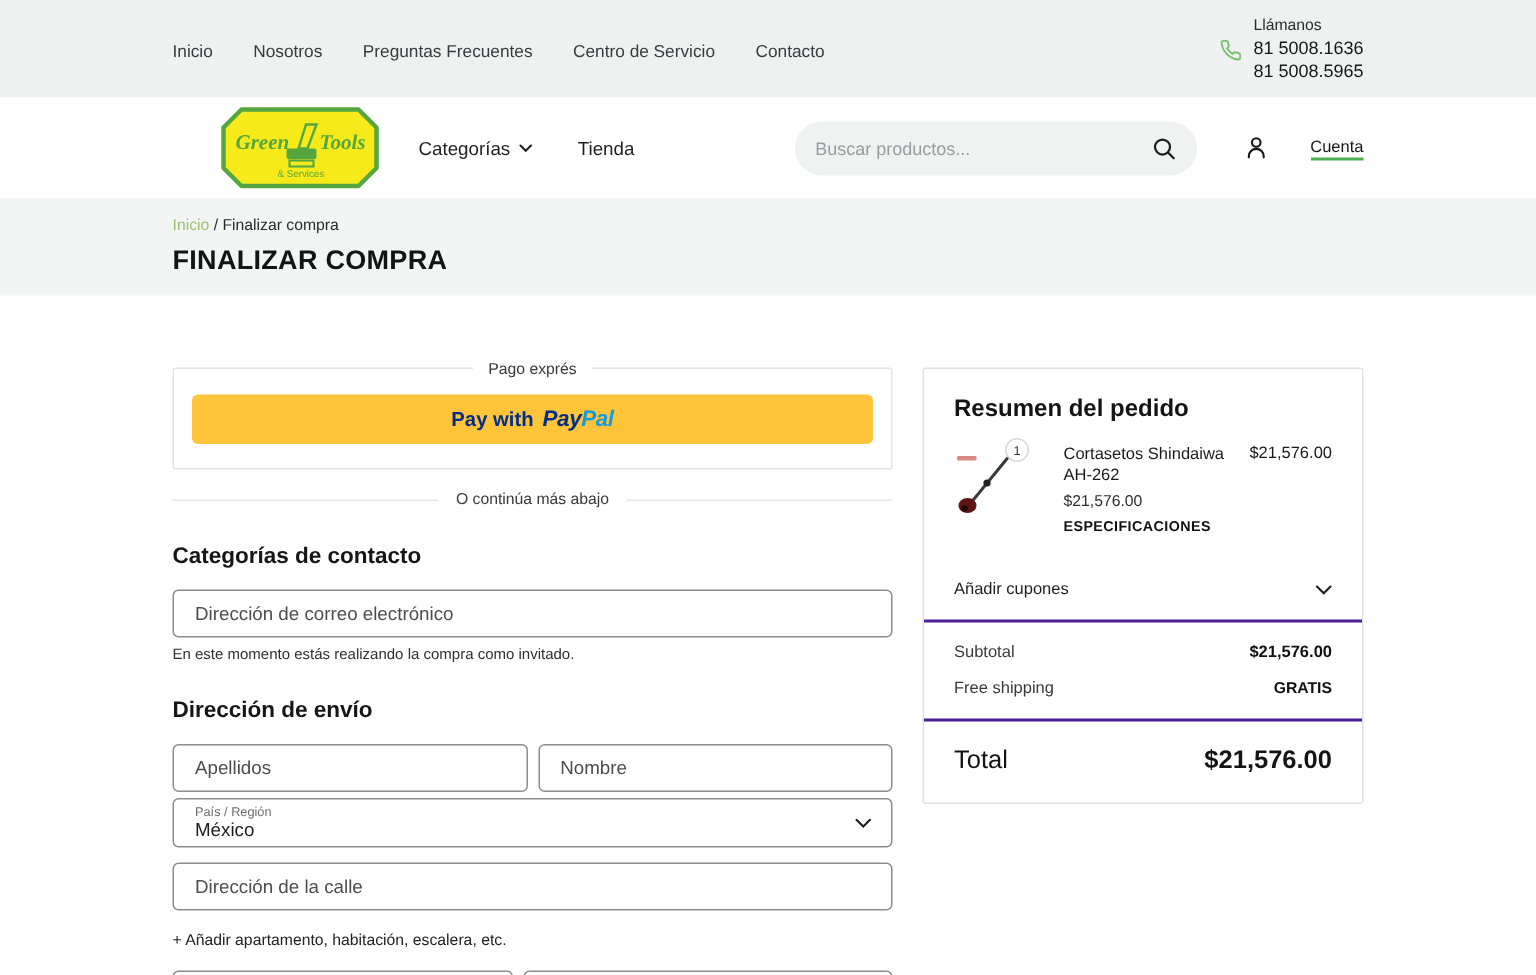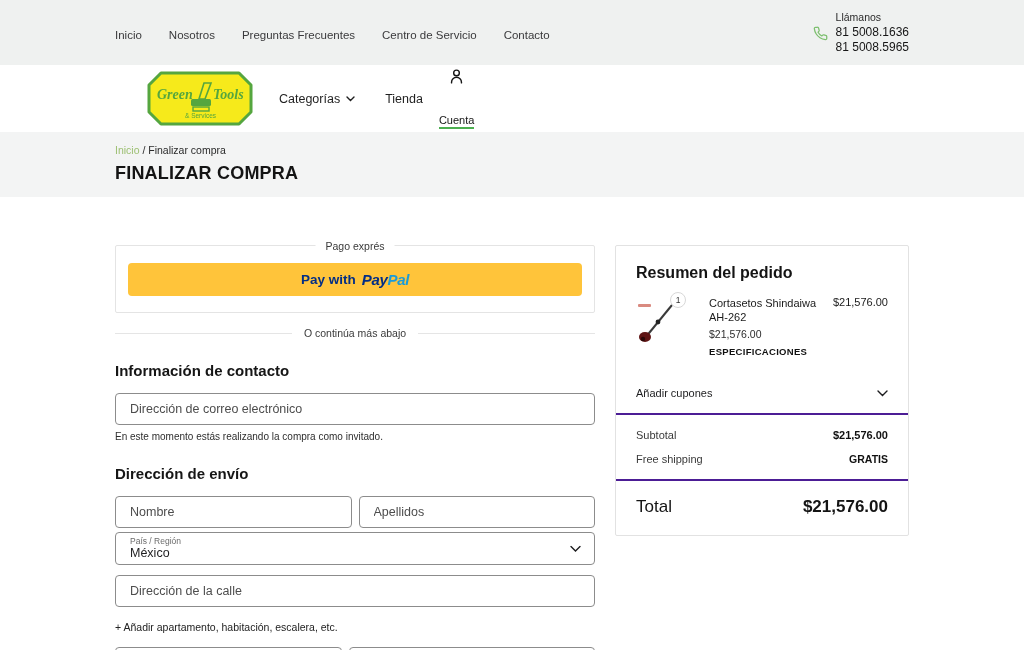--- a/index.html
+++ b/index.html
@@ -22,21 +22,21 @@
   .header { background:#fff; height:67px; }
   .header .container { height:100%; display:flex; align-items:center; }
   .logo { width:106px; height:55px; flex:0 0 auto; cursor:pointer;margin-left:32px; }
   .mainnav { display:flex; align-items:center; gap:30px; margin-left:26px; }
   .mainnav .nav-item { font-size:12.5px; color:#1f1f1f; display:flex; align-items:center; gap:6px; cursor:pointer; }
   .searchbox { margin-left:auto; width:268px; height:36px; background:#f0f1f1; border-radius:18px;
     display:flex; align-items:center; padding:0 14px; }
   .searchbox input { flex:1; border:0; background:transparent; outline:none; font-size:12px; color:#333;
     font-family:"Liberation Sans", sans-serif; }
   .searchbox input::placeholder { color:#9a9b9c; }
-  .account { margin-left:16px; display:flex; flex-direction:column; align-items:center; cursor:pointer;gap:28px; }
+  .account { margin-left:31px; display:flex; flex-direction:row; align-items:center; cursor:pointer;gap:28px; }
   .account-label { font-size:11px; color:#161616; border-bottom:2px solid #4caf50; padding-bottom:1px; margin-top:1px; }
 
   
   .strip { background:#f3f4f4; height:65px; padding-top:12px; }
   .breadcrumb { font-size:10.5px; }
   .breadcrumb .bc-home { color:#9cbf71; cursor:pointer; }
   .breadcrumb .bc-rest { color:#2a2a2a; }
   .page-title { font-size:18px; font-weight:700; letter-spacing:.2px; color:#141414; margin-top:7px; }
 
   
@@ -153,20 +153,29 @@
       <span class="nav-item">
         <span>Categorías</span>
         <svg width="9" height="6" viewBox="0 0 9 6" fill="none" stroke="#1f1f1f" stroke-width="1.4" stroke-linecap="round">
             <path d="M1 1l3.5 3.5L8 1"></path>
           </svg>
       </span>
       <span class="nav-item">
         <span>Tienda</span>
       </span>
     </nav>
+    <div class="searchbox">
+      <input type="text" placeholder="Buscar productos..." style="">
+      <span>
+        <svg width="16" height="16" viewBox="0 0 16 16" fill="none" stroke="#1d1d1f" stroke-width="1.5" stroke-linecap="round">
+          <circle cx="7" cy="7" r="5"></circle>
+            <path d="M11 11l3.5 3.5"></path>
+        </svg>
+      </span>
+    </div>
     <div class="account">
       <span>
         <svg width="17" height="17" viewBox="0 0 24 24" fill="none" stroke="#161616" stroke-width="2" stroke-linecap="round">
           <circle cx="12" cy="7" r="4"></circle>
             <path d="M5 21v-1a7 7 0 0 1 14 0v1"></path>
         </svg>
       </span>
       <span class="account-label">Cuenta</span>
     </div>
   </div>
@@ -193,28 +202,28 @@
           <span class="pp-brand"><span class="pp-pay">Pay</span><span class="pp-pal">Pal</span></span>
         </button>
       </div>
 
       <div class="or-divider">
         <span class="line"></span>
         <span class="or-text">O continúa más abajo</span>
         <span class="line"></span>
       </div>
 
-      <h2 class="section-heading">Información de contacto</h2>
+      <h2 class="section-heading">Categorías de contacto</h2>
       <input type="text" class="text-input mt14" placeholder="Dirección de correo electrónico" style="">
       <div class="helper">En este momento estás realizando la compra como invitado.</div>
 
       <h2 class="section-heading">Dirección de envío</h2>
       <div class="field-row mt14">
+        <input type="text" class="text-input" placeholder="Apellidos" style="">
         <input type="text" class="text-input" placeholder="Nombre" style="">
-        <input type="text" class="text-input" placeholder="Apellidos" style="">
       </div>
 
       <div class="select-box mt4">
         <div class="select-label">País / Región</div>
         <div class="select-value">México</div>
         <span class="chev">
           <svg width="11" height="7" viewBox="0 0 11 7" fill="none" stroke="#1d1d1f" stroke-width="1.4" stroke-linecap="round">
               <path d="M1 1l4.5 4.5L10 1"></path>
             </svg>
         </span>

